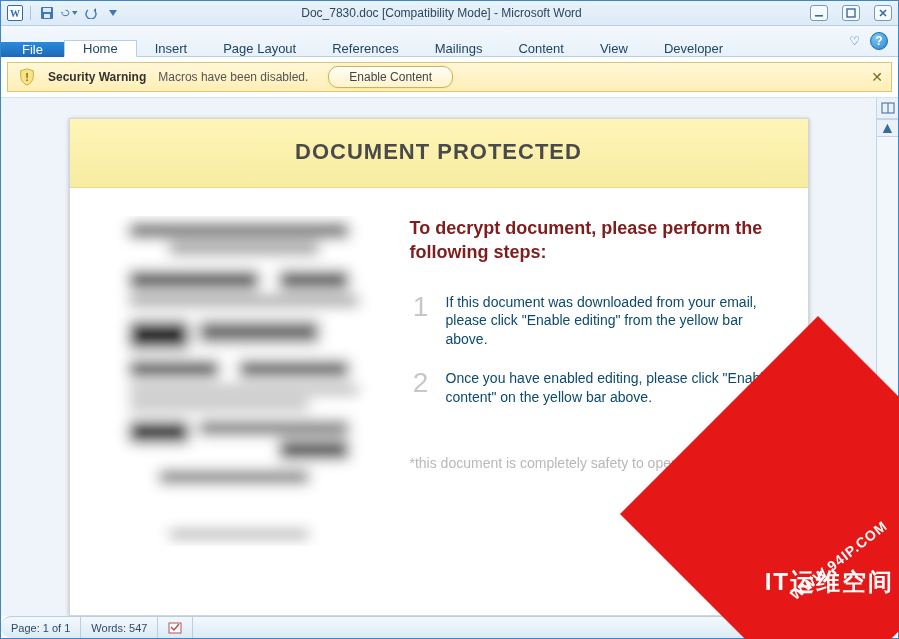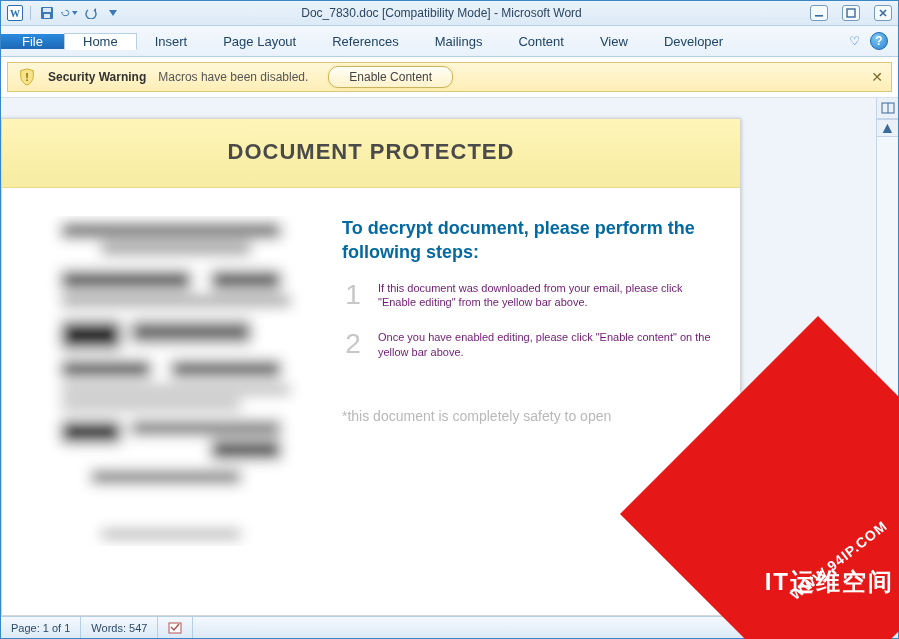--- a/index.html
+++ b/index.html
@@ -15,62 +15,62 @@
   .titlebar-right { margin-left:auto; display:flex; align-items:center; gap:14px; z-index:1; }
 
   .word-icon { width:16px; height:16px; background:#fff; border:1px solid #2a6fb3; display:flex; align-items:center; justify-content:center; font-weight:bold; font-size:10px; color:#2a6fb3; border-radius:2px; font-family:Georgia,serif; }
   .qat-btn { width:18px; height:18px; display:flex; align-items:center; justify-content:center; cursor:default; color:#1f4e79; }
   .qat-sep { width:1px; height:14px; background:#a9c3da; margin:0 3px; }
 
   .win-btn { width:18px; height:16px; border:1px solid #769ab9; border-radius:3px; background:#f5fafe; display:flex; align-items:center; justify-content:center; color:#3a6a99; cursor:default;}
   .win-btn svg { width:10px; height:10px; }
 
   
-  .ribbon { height:31px; background:linear-gradient(#f3f8fd,#e8f1fa); border-bottom:1px solid #b5cfe4; display:flex; align-items:center; position:relative; }
+  .ribbon { height:31px; background:linear-gradient(#f3f8fd,#e8f1fa); border-bottom:1px solid #b5cfe4; display:flex; align-items:flex-end; position:relative; }
   .file-tab { width:63px; background:linear-gradient(#2a8adf,#1d69b4); color:#fff; font-size:13px; display:flex; align-items:center; justify-content:center; font-weight:500; cursor:default; border-bottom-left-radius:0; margin-bottom:-1px;}
   .tab { padding:0 18px; display:flex; align-items:center; font-size:13px; color:#1f4465; cursor:default; }
   .tab.active { background:#fff; border:1px solid #b5cfe4; border-bottom:1px solid #fff; margin-bottom:-1px; }
   .ribbon-right { position:absolute; right:10px; top:0; bottom:0; display:flex; align-items:center; gap:10px; }
   .help-circle { width:18px; height:18px; border-radius:50%; background:radial-gradient(circle at 35% 30%, #7dc7f5, #2a86cf); color:#fff; font-size:12px; font-weight:bold; display:flex; align-items:center; justify-content:center; border:1px solid #1d69b4; }
 
   
   .msgbar-wrap { padding:5px 6px; background:#fff; border-bottom:1px solid #d4e1ee;}
   .msgbar { height:30px; background:linear-gradient(#fff7d8,#ffefb7); border:1px solid #d9c873; display:flex; align-items:center; padding:0 10px; gap:12px; position:relative; }
   .shield-icon { width:18px; height:18px; }
   .msgbar .title { font-size:12px; font-weight:bold; color:#333; }
   .msgbar .msg { font-size:12px; color:#555; }
   .enable-btn { margin-left:8px; padding:3px 20px; font-size:12px; color:#444; background:linear-gradient(#fffef6,#fff3cc); border:1px solid #c8b45c; border-radius:10px; box-shadow:0 1px 0 #fff inset, 0 0 3px rgba(255,200,50,.4); cursor:default; }
   .msgbar .close { position:absolute; right:8px; top:50%; transform:translateY(-50%); color:#7a6a2b; font-size:14px; cursor:default; }
 
   
   .workspace { flex:1; display:flex; min-height:0; background:#fff; position:relative; }
-  .doc-viewport { flex:1; background:#eef4fa; position:relative; display:flex; overflow:hidden; }
+  .doc-viewport { flex:1; background:#eef4fa; position:relative; display:flex; justify-content:center; overflow:hidden; }
   .rightbar { width:22px; border-left:1px solid #c3d5e6; background:#eaf1f9; display:flex; flex-direction:column; }
   .rightbar .toolbtn { height:21px; border-bottom:1px solid #c3d5e6; display:flex; align-items:center; justify-content:center; color:#3a6a99; }
   .rightbar .track { flex:1; background:#f2f7fc; position:relative; }
   .rightbar .arrow { height:18px; display:flex; align-items:center; justify-content:center; background:#eaf1f9; border-top:1px solid #c3d5e6; border-bottom:1px solid #c3d5e6; color:#3a6a99;}
 
   
   .page { width:740px; margin-top:20px; background:#fff; box-shadow:0 1px 4px rgba(0,0,0,0.25); border:1px solid #d6d6d6; }
   .banner { background:linear-gradient(#fff5b8,#f7eca1); border-bottom:1px solid #e6db8f; padding:20px 0 22px; text-align:center; }
   .banner h1 { margin:0; font-size:22px; font-weight:800; color:#4a4a4a; letter-spacing:1px; font-family:Arial,Helvetica,sans-serif; }
 
   .doc-body { display:flex; padding:28px 24px 40px 34px; gap:26px; }
   .left-blur { width:280px; display:flex; align-items:flex-start; justify-content:center; }
   .blur-svg { width:270px; height:330px; }
 
   .right-instructions { flex:1; font-family:Arial,Helvetica,sans-serif; color:#333; }
-  .right-instructions .heading { font-size:18px; font-weight:700; color:#0369a1; line-height:1.35; margin-bottom:16px; }
+  .right-instructions .heading { font-size:18px; font-weight:700; color:#7f1d1d; line-height:1.35; margin-bottom:28px; }
   .step { display:flex; gap:14px; margin-bottom:20px; }
   .step .num { font-size:28px; font-weight:400; color:#c7c7c7; line-height:1; min-width:22px; text-align:center; }
-  .step .txt { font-size:11px; color:#701a75; line-height:1.35; }
+  .step .txt { font-size:14px; color:#0c4a6e; line-height:1.35; }
   .footnote { margin-top:48px; font-size:14px; color:#b8b8b8; font-weight:500; }
 
   
-  .statusbar { height:22px; background:linear-gradient(#f3f8fd,#dceaf7); border-top:1px solid #b5cfe4; display:flex; align-items:center; font-size:11px; color:#2d4b68; position:relative; }
+  .statusbar { height:22px; background:linear-gradient(#f3f8fd,#dceaf7); border-top:1px solid #b5cfe4; display:flex; align-items:center; font-size:11px; color:#2d4b68; position:relative;border-radius:10px; }
   .status-cell { padding:0 10px; border-right:1px solid #b5cfe4; height:100%; display:flex; align-items:center; gap:4px; }
   .status-cell.noborder { border-right:none; }
   .status-right { position:absolute; right:6px; top:0; bottom:0; display:flex; align-items:center; gap:4px; }
   .view-btn { width:20px; height:16px; border:1px solid #9fbad4; background:linear-gradient(#fff,#e6f0f9); display:flex; align-items:center; justify-content:center; }
 
   
   .wm-red { position:absolute; right:0; bottom:22px; width:200px; height:120px; pointer-events:none; z-index:10;}
   .wm-red::before { content:""; position:absolute; right:-60px; bottom:-60px; width:280px; height:280px; background:#e61717; transform:rotate(45deg); }
   .wm-red .line1 { position:absolute; right:8px; bottom:64px; transform:rotate(-38deg); transform-origin:right bottom; color:#fff; font-size:14px; font-weight:700; font-family:Arial; letter-spacing:1px; }
   .wm-red .line2 { position:absolute; right:4px; bottom:-4px; color:#fff; font-size:24px; font-weight:800; font-family:"Microsoft YaHei",Arial; letter-spacing:2px; }

